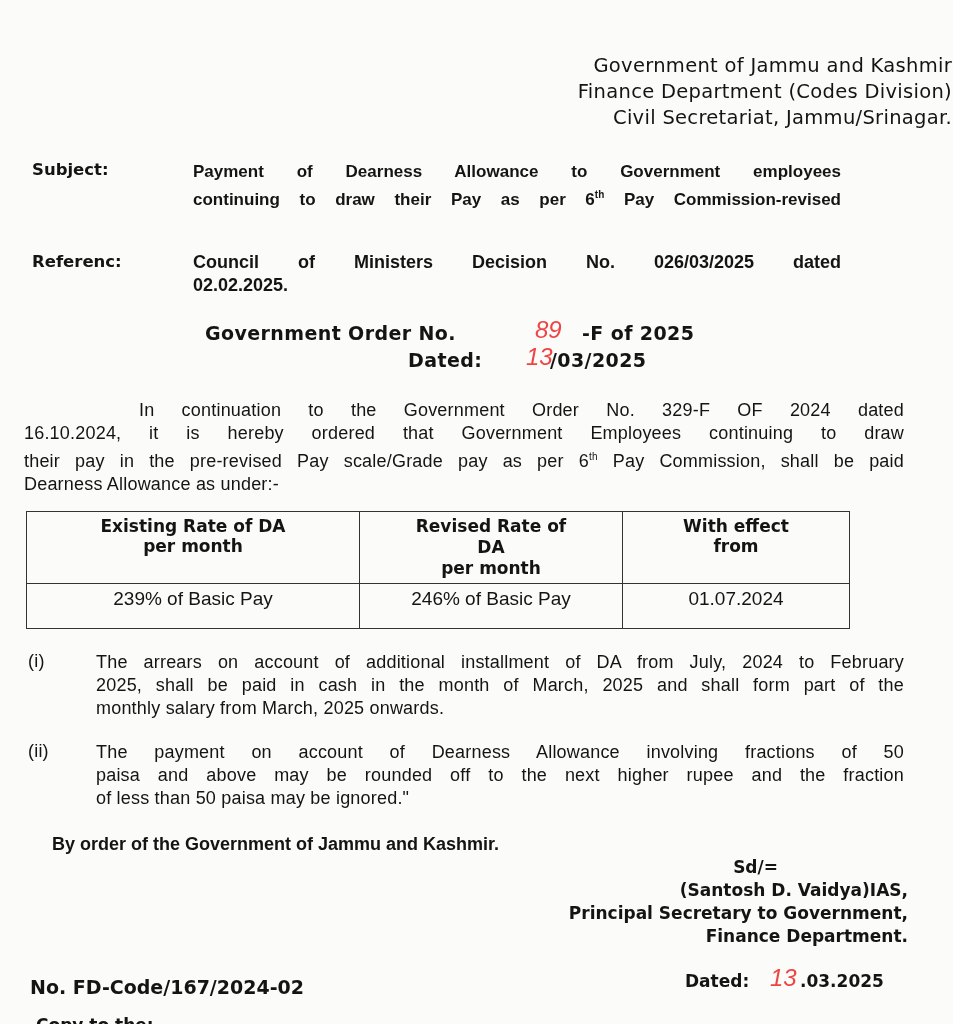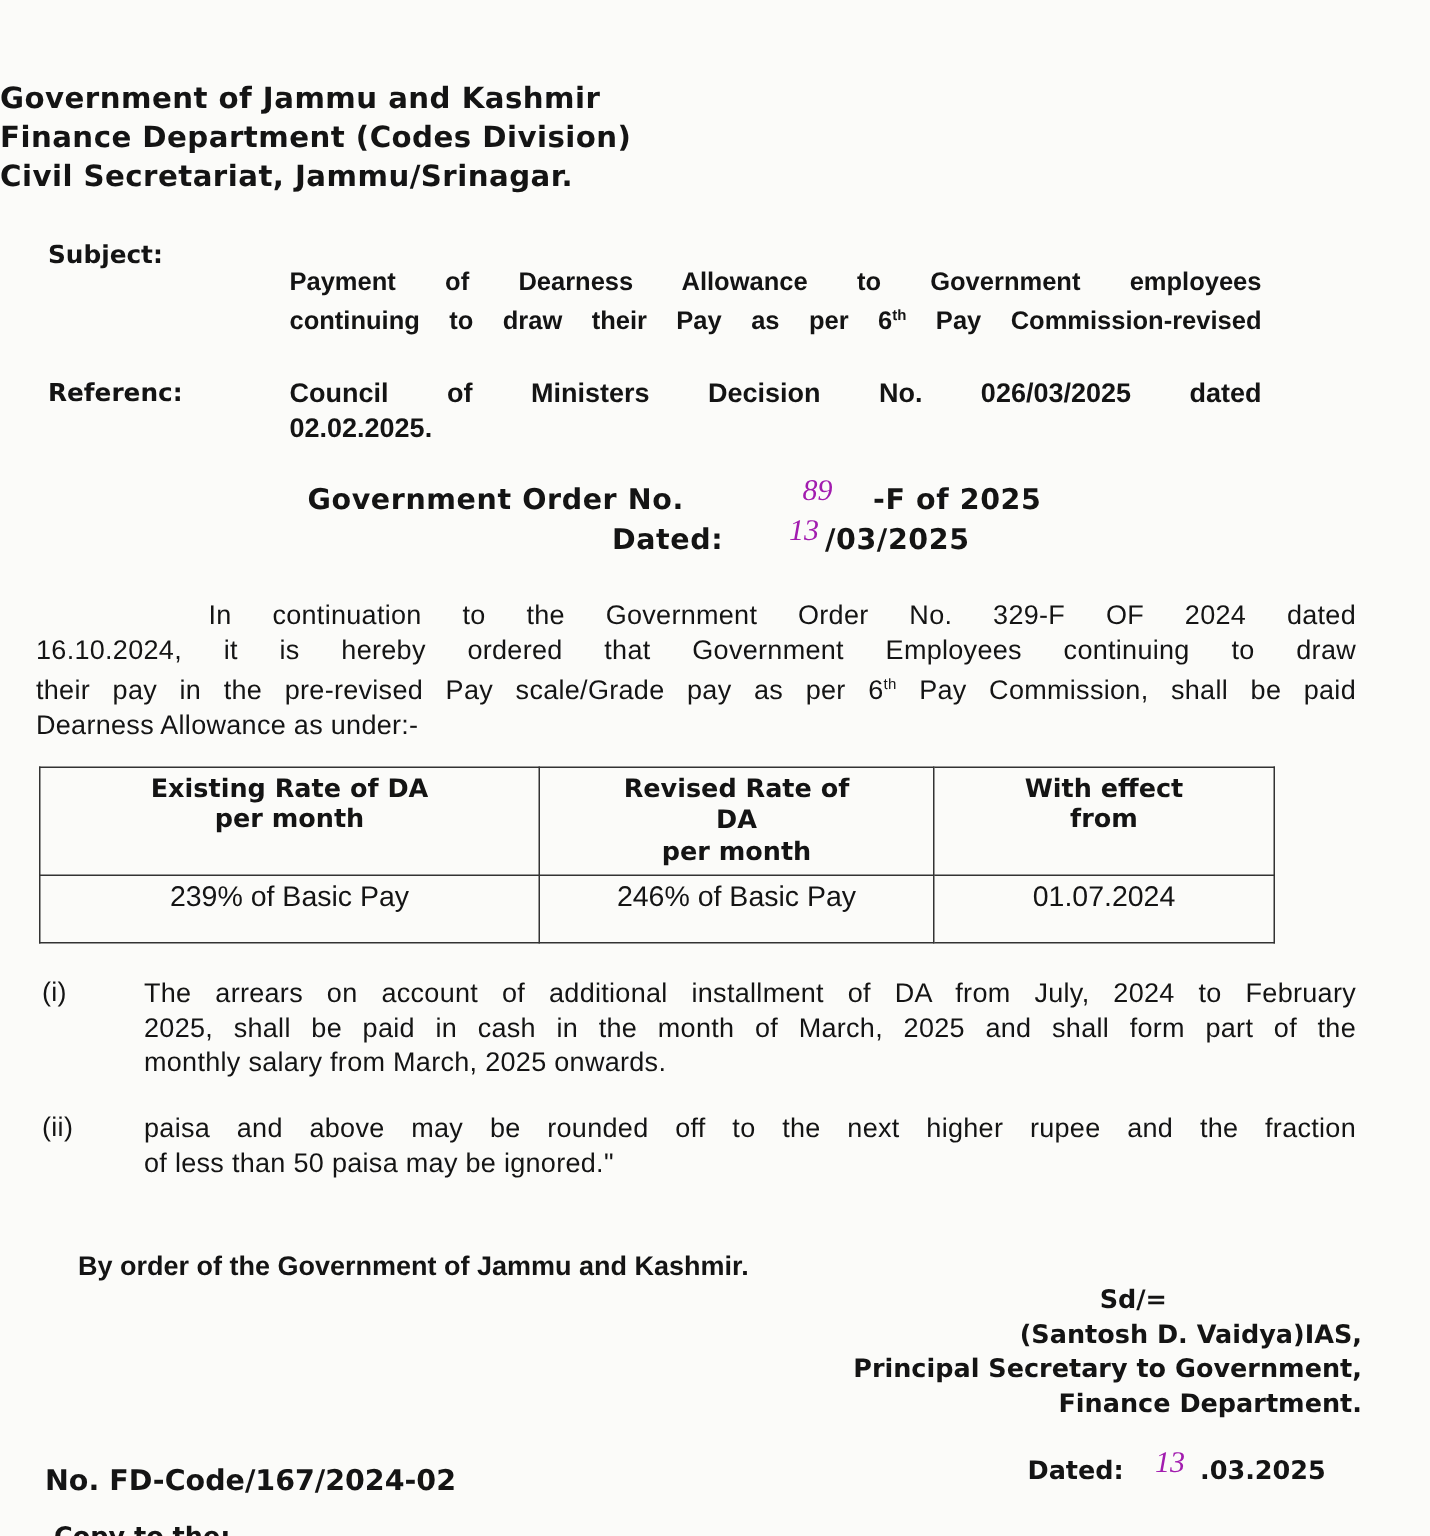--- a/index.html
+++ b/index.html
@@ -5,37 +5,37 @@
   html, body { margin: 0; padding: 0; }
   body {
     width: 953px; height: 1024px; overflow: hidden;
     background: #fbfbf9;
     font-family: "DejaVu Sans", sans-serif;
     color: #141414;
     position: relative;
   }
   .abs { position: absolute; }
   .hdr {
-    left: 0; width: 952px; text-align: left;
-    font-weight: bold; font-size: 19.5px; letter-spacing: 0.3px;
+    left: 0; width: 952px; text-align: right;
+    font-weight: normal; font-size: 19.5px; letter-spacing: 0.3px;
   }
   .lbl { font-weight: bold; font-size: 16.5px; }
   .cond {
     font-family: "Liberation Sans", sans-serif;
     font-size: 18px; letter-spacing: 0.2px;
   }
   .bold { font-weight: bold; }
   .just { text-align: justify; text-align-last: justify; }
   .last { text-align: left; text-align-last: left; }
   .go {
     font-weight: bold; font-size: 19px; letter-spacing: 0.4px;
   }
   .hand {
-    font-family: Liberation Serif, serif; font-style: italic;
-    color: #a21caf; font-size: 20px;
+    font-family: Liberation Sans, sans-serif; font-style: italic;
+    color: #ef4444; font-size: 24px;
   }
   table.da {
     position: absolute; left: 26px; top: 511px; width: 824px;
     border-collapse: collapse; font-size: 17.5px;
   }
   table.da td {
     border: 1.5px solid #333; vertical-align: top; padding: 4px 6px;
     text-align: center;
   }
   table.da .th { font-weight: bold; font-family: "DejaVu Sans", sans-serif; font-size: 17px; height: 62px; }
@@ -43,21 +43,21 @@
   sup { font-size: 10px; }
 </style>
 </head>
 <body>
 
 <div class="abs hdr" style="top:54px;">Government of Jammu and Kashmir</div>
 <div class="abs hdr" style="top:80px;">Finance Department (Codes Division)</div>
 <div class="abs hdr" style="top:106px;">Civil Secretariat, Jammu/Srinagar.</div>
 
 <div class="abs lbl" style="left:32px; top:160px;">Subject:</div>
-<div class="abs" style="left:193px; top:176px; width:648px; font-weight:bold; font-size:16px; font-family:'Liberation Sans',sans-serif;">
+<div class="abs" style="left:193px; top:160px; width:648px; font-weight:bold; font-size:16px; font-family:'Liberation Sans',sans-serif;">
   <div class="just" style="line-height:23px; font-size:17px;">Payment of Dearness Allowance to Government employees</div>
   <div class="just" style="line-height:23px; font-size:17px;"><span>continuing to draw their Pay as per 6</span><sup>th</sup><span> Pay Commission-revised</span></div>
 </div>
 
 <div class="abs lbl" style="left:32px; top:252px;">Referenc:</div>
 <div class="abs" style="left:193px; top:251px; width:648px; font-weight:bold; font-size:17px; font-family:'Liberation Sans',sans-serif;">
   <div class="just" style="line-height:23px; font-size:18px;">Council of Ministers Decision No. 026/03/2025 dated</div>
   <div class="last" style="line-height:23px; font-size:18px;">02.02.2025.</div>
 </div>
 
@@ -102,20 +102,21 @@
 
 <div class="abs cond" style="left:28px; top:651px;">(i)</div>
 <div class="abs cond" style="left:96px; top:651px; width:808px; line-height:23px;">
   <div class="just">The arrears on account of additional installment of DA from July, 2024 to February</div>
   <div class="just">2025, shall be paid in cash in the month of March, 2025 and shall form part of the</div>
   <div class="last">monthly salary from March, 2025 onwards.</div>
 </div>
 
 <div class="abs cond" style="left:28px; top:741px;">(ii)</div>
 <div class="abs cond" style="left:96px; top:741px; width:808px; line-height:23px;">
+  <div class="just">The payment on account of Dearness Allowance involving fractions of 50</div>
   <div class="just">paisa and above may be rounded off to the next higher rupee and the fraction</div>
   <div class="last">of less than 50 paisa may be ignored."</div>
 </div>
 
 <div class="abs bold" style="left:52px; top:834px; font-size:17px; font-family:'Liberation Sans',sans-serif; font-size:18px;">By order of the Government of Jammu and Kashmir.</div>
 <div class="abs bold" style="right:175px; top:857px; font-size:17px;">Sd/=</div>
 <div class="abs bold" style="right:45px; top:880px; font-size:17px; text-align:right;">(Santosh D. Vaidya)IAS,</div>
 <div class="abs bold" style="right:45px; top:903px; font-size:17px; text-align:right;">Principal Secretary to Government,</div>
 <div class="abs bold" style="right:45px; top:926px; font-size:17px; text-align:left;">Finance Department.</div>
 

